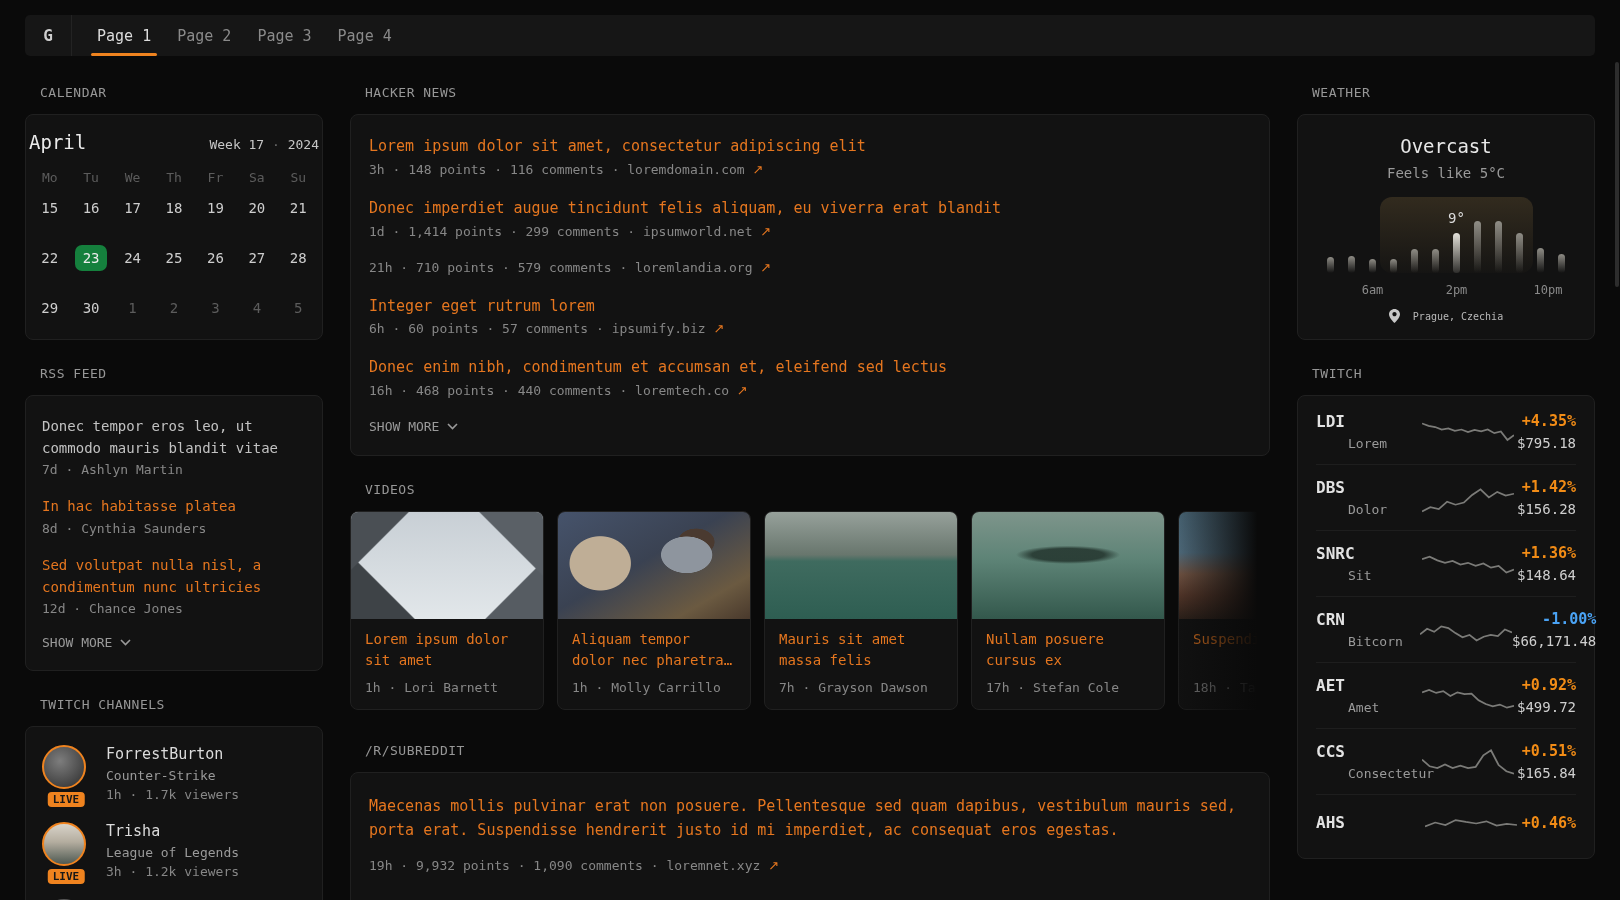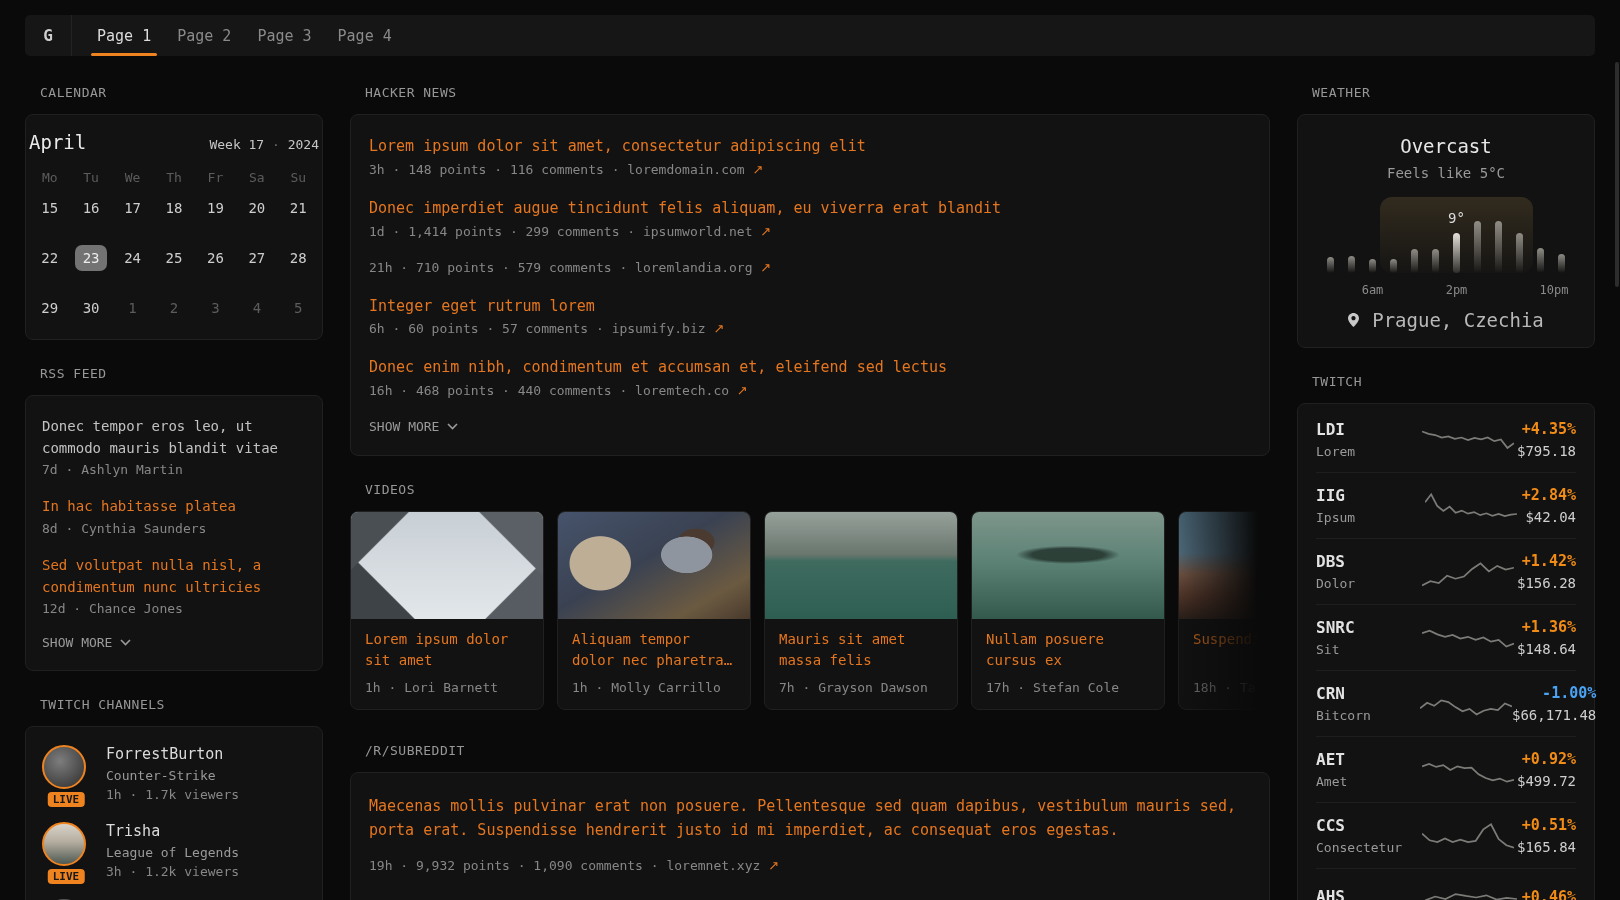--- a/index.html
+++ b/index.html
@@ -34,21 +34,21 @@
   .cal-head { display:flex; justify-content:space-between; align-items:baseline; }
   .cal-month { font-size:19px; color:#eaeaea; }
   .cal-weekinfo { font-size:13px; color:#c6c6c6;text-align:center; }
   .cal-weekinfo .dim { color:#6a6a6a; }
   .cal-grid { display:grid; grid-template-columns:repeat(7,1fr); row-gap:24px;
     margin-top:17px; justify-items:center; align-items:center; }
   .cal-wd { font-size:13px; color:#5c5c5c; }
   .day { font-size:14px; color:#cecece; width:32px; height:26px; display:flex;
     align-items:center; justify-content:center; border-radius:7px; }
   .day.day-muted { color:#5c5c5c; }
-  .day.day-today { background:#737373; color:#ececec; }
+  .day.day-today { background:#15803d; color:#ececec; }
   
   .feed { padding:20px 16px; }
   .feed-item { margin-bottom:19px; }
   .item-title { font-size:14px; line-height:1.55; color:#e5761f; cursor:pointer; }
   .feed-item.rss-read .item-title { color:#c2c2c2; }
   .item-meta { font-size:13px; color:#878787; margin-top:3px; }
   .show-more { display:flex; align-items:center; gap:8px; font-size:13px;
     color:#9a9a9a; margin-top:16px; cursor:pointer; }
   .chev { width:11px; height:7px; }
   .chev polyline { fill:none; stroke:#9a9a9a; stroke-width:1.6; }
@@ -114,29 +114,29 @@
   .we-feels { text-align:center; font-size:14px; color:#9a9a9a; margin-top:8px; }
   .we-chart { position:relative; width:252px; height:102px; margin:14px auto 0; }
   .daylight { position:absolute; border-radius:12px;
     background:linear-gradient(180deg,rgba(196,156,86,.18),rgba(196,156,86,.02)); }
   .wbar { position:absolute; width:7px; border-radius:4px; bottom:24px;
     background:linear-gradient(to bottom,#8f8d86,rgba(143,141,134,0)); }
   .wbar.hl { background:linear-gradient(to bottom,#e3e1da,rgba(227,225,218,.12)); }
   .wtemp { position:absolute; transform:translateX(-50%); font-size:14px; color:#dcdcdc; }
   .wtime { position:absolute; bottom:0; transform:translateX(-50%); font-size:12px; color:#8a8a8a; }
   .we-loc { display:flex; justify-content:center; align-items:center; gap:13px;
-    margin-top:12px; font-size:19px; color:#b8b8b8; }
+    margin-top:12px; font-size:10px; color:#b8b8b8; }
   .pin { width:11px; height:14px; fill:#c8c8c8; }
   
   .st { padding:3px 18px; }
   .st-row { display:flex; align-items:center; padding:13px 0; border-top:1px solid #1e1e1e; cursor:pointer; }
   .st-row:first-child { border-top:none; }
   .st-left { width:104px; flex:none; }
   .st-sym { font-size:16px; font-weight:bold; color:#e2e2e2; }
-  .st-name { font-size:13px; color:#9a9a9a; margin-top:5px; }
+  .st-name { font-size:13px; color:#9a9a9a; margin-top:5px;margin-left:32px; }
   .st-spark { flex:1; display:flex; justify-content:center; }
   .st-spark svg { width:92px; height:34px; }
   .st-spark polyline { fill:none; stroke:#7b7b78; stroke-width:2; }
   .st-right { flex:none; margin-left:auto; text-align:right; }
   .st-chg { font-size:15px; font-weight:bold; }
   .st-chg.dir-up { color:#f28c16; }
   .st-chg.dir-down { color:#4aa3f5; }
   .st-price { font-size:14px; color:#cfcfcf; margin-top:5px; }
   
   .scrollthumb { position:absolute; right:1px; top:62px; width:4px; height:225px;
@@ -455,21 +455,21 @@
             <div class="wbar" style="left: 112px; height: 24px;"></div>
             <div class="wbar hl" style="left: 133px; height: 40px;"></div>
             <div class="wbar" style="left: 154px; height: 52px;"></div>
             <div class="wbar" style="left: 175px; height: 52px;"></div>
             <div class="wbar" style="left: 196px; height: 40px;"></div>
             <div class="wbar" style="left: 217px; height: 25px;"></div>
             <div class="wbar" style="left: 238px; height: 19px;"></div>
             <div class="wtemp" style="left: 136.5px; bottom: 71.32px;">9°</div>
             <div class="wtime" style="left: 52.5px;">6am</div>
             <div class="wtime" style="left: 136.5px;">2pm</div>
-            <div class="wtime" style="left: 234px;">10pm</div>
+            <div class="wtime" style="left: 228px;">10pm</div>
           </div>
         <div class="we-loc">
           <svg class="pin" viewBox="0 0 11 14">
             <path d="M5.5 0C2.5 0 0 2.3 0 5.2 0 9 5.5 14 5.5 14S11 9 11 5.2C11 2.3 8.5 0 5.5 0zm0 7.3c-1.2 0-2.1-.9-2.1-2.1s.9-2.1 2.1-2.1 2.1.9 2.1 2.1-.9 2.1-2.1 2.1z"></path>
           </svg>
           <span>Prague, Czechia</span>
         </div>
       </div>
     </div>
 
@@ -486,35 +486,20 @@
                 <polyline points="0.0,9.9 7.1,12.8 14.3,14.2 21.4,17.1 28.6,15.7 35.7,18.6 42.9,17.1 50.0,20.0 57.1,17.5 64.3,19.3 71.4,17.1 78.6,21.4 85.7,19.3 92.9,29.4 100.0,23.6"></polyline>
               </svg>
             </div>
             <div class="st-right">
               <div class="st-chg dir-up">+4.35%</div>
               <div class="st-price">$795.18</div>
             </div>
           </div>
           <div class="st-row">
             <div class="st-left">
-              <div class="st-sym">IIG</div>
-              <div class="st-name">Ipsum</div>
-            </div>
-            <div class="st-spark">
-              <svg viewBox="0 0 100 40" preserveAspectRatio="none">
-                <polyline points="0.0,15.7 6.7,6.3 13.3,20.0 20.0,25.8 26.7,20.7 33.3,27.9 40.0,25.4 46.7,29.0 53.3,27.2 60.0,30.8 66.7,28.6 73.3,31.5 80.0,29.4 86.7,31.9 93.3,30.1 100.0,29.4"></polyline>
-              </svg>
-            </div>
-            <div class="st-right">
-              <div class="st-chg dir-up">+2.84%</div>
-              <div class="st-price">$42.04</div>
-            </div>
-          </div>
-          <div class="st-row">
-            <div class="st-left">
               <div class="st-sym">DBS</div>
               <div class="st-name">Dolor</div>
             </div>
             <div class="st-spark">
               <svg viewBox="0 0 100 40" preserveAspectRatio="none">
                 <polyline points="0.0,35.8 9.1,30.8 18.2,33.0 27.3,24.3 36.4,27.9 45.5,25.4 54.5,16.4 63.6,9.9 72.7,19.3 81.8,12.8 90.9,17.1 100.0,15.0"></polyline>
               </svg>
             </div>
             <div class="st-right">
               <div class="st-chg dir-up">+1.42%</div>

